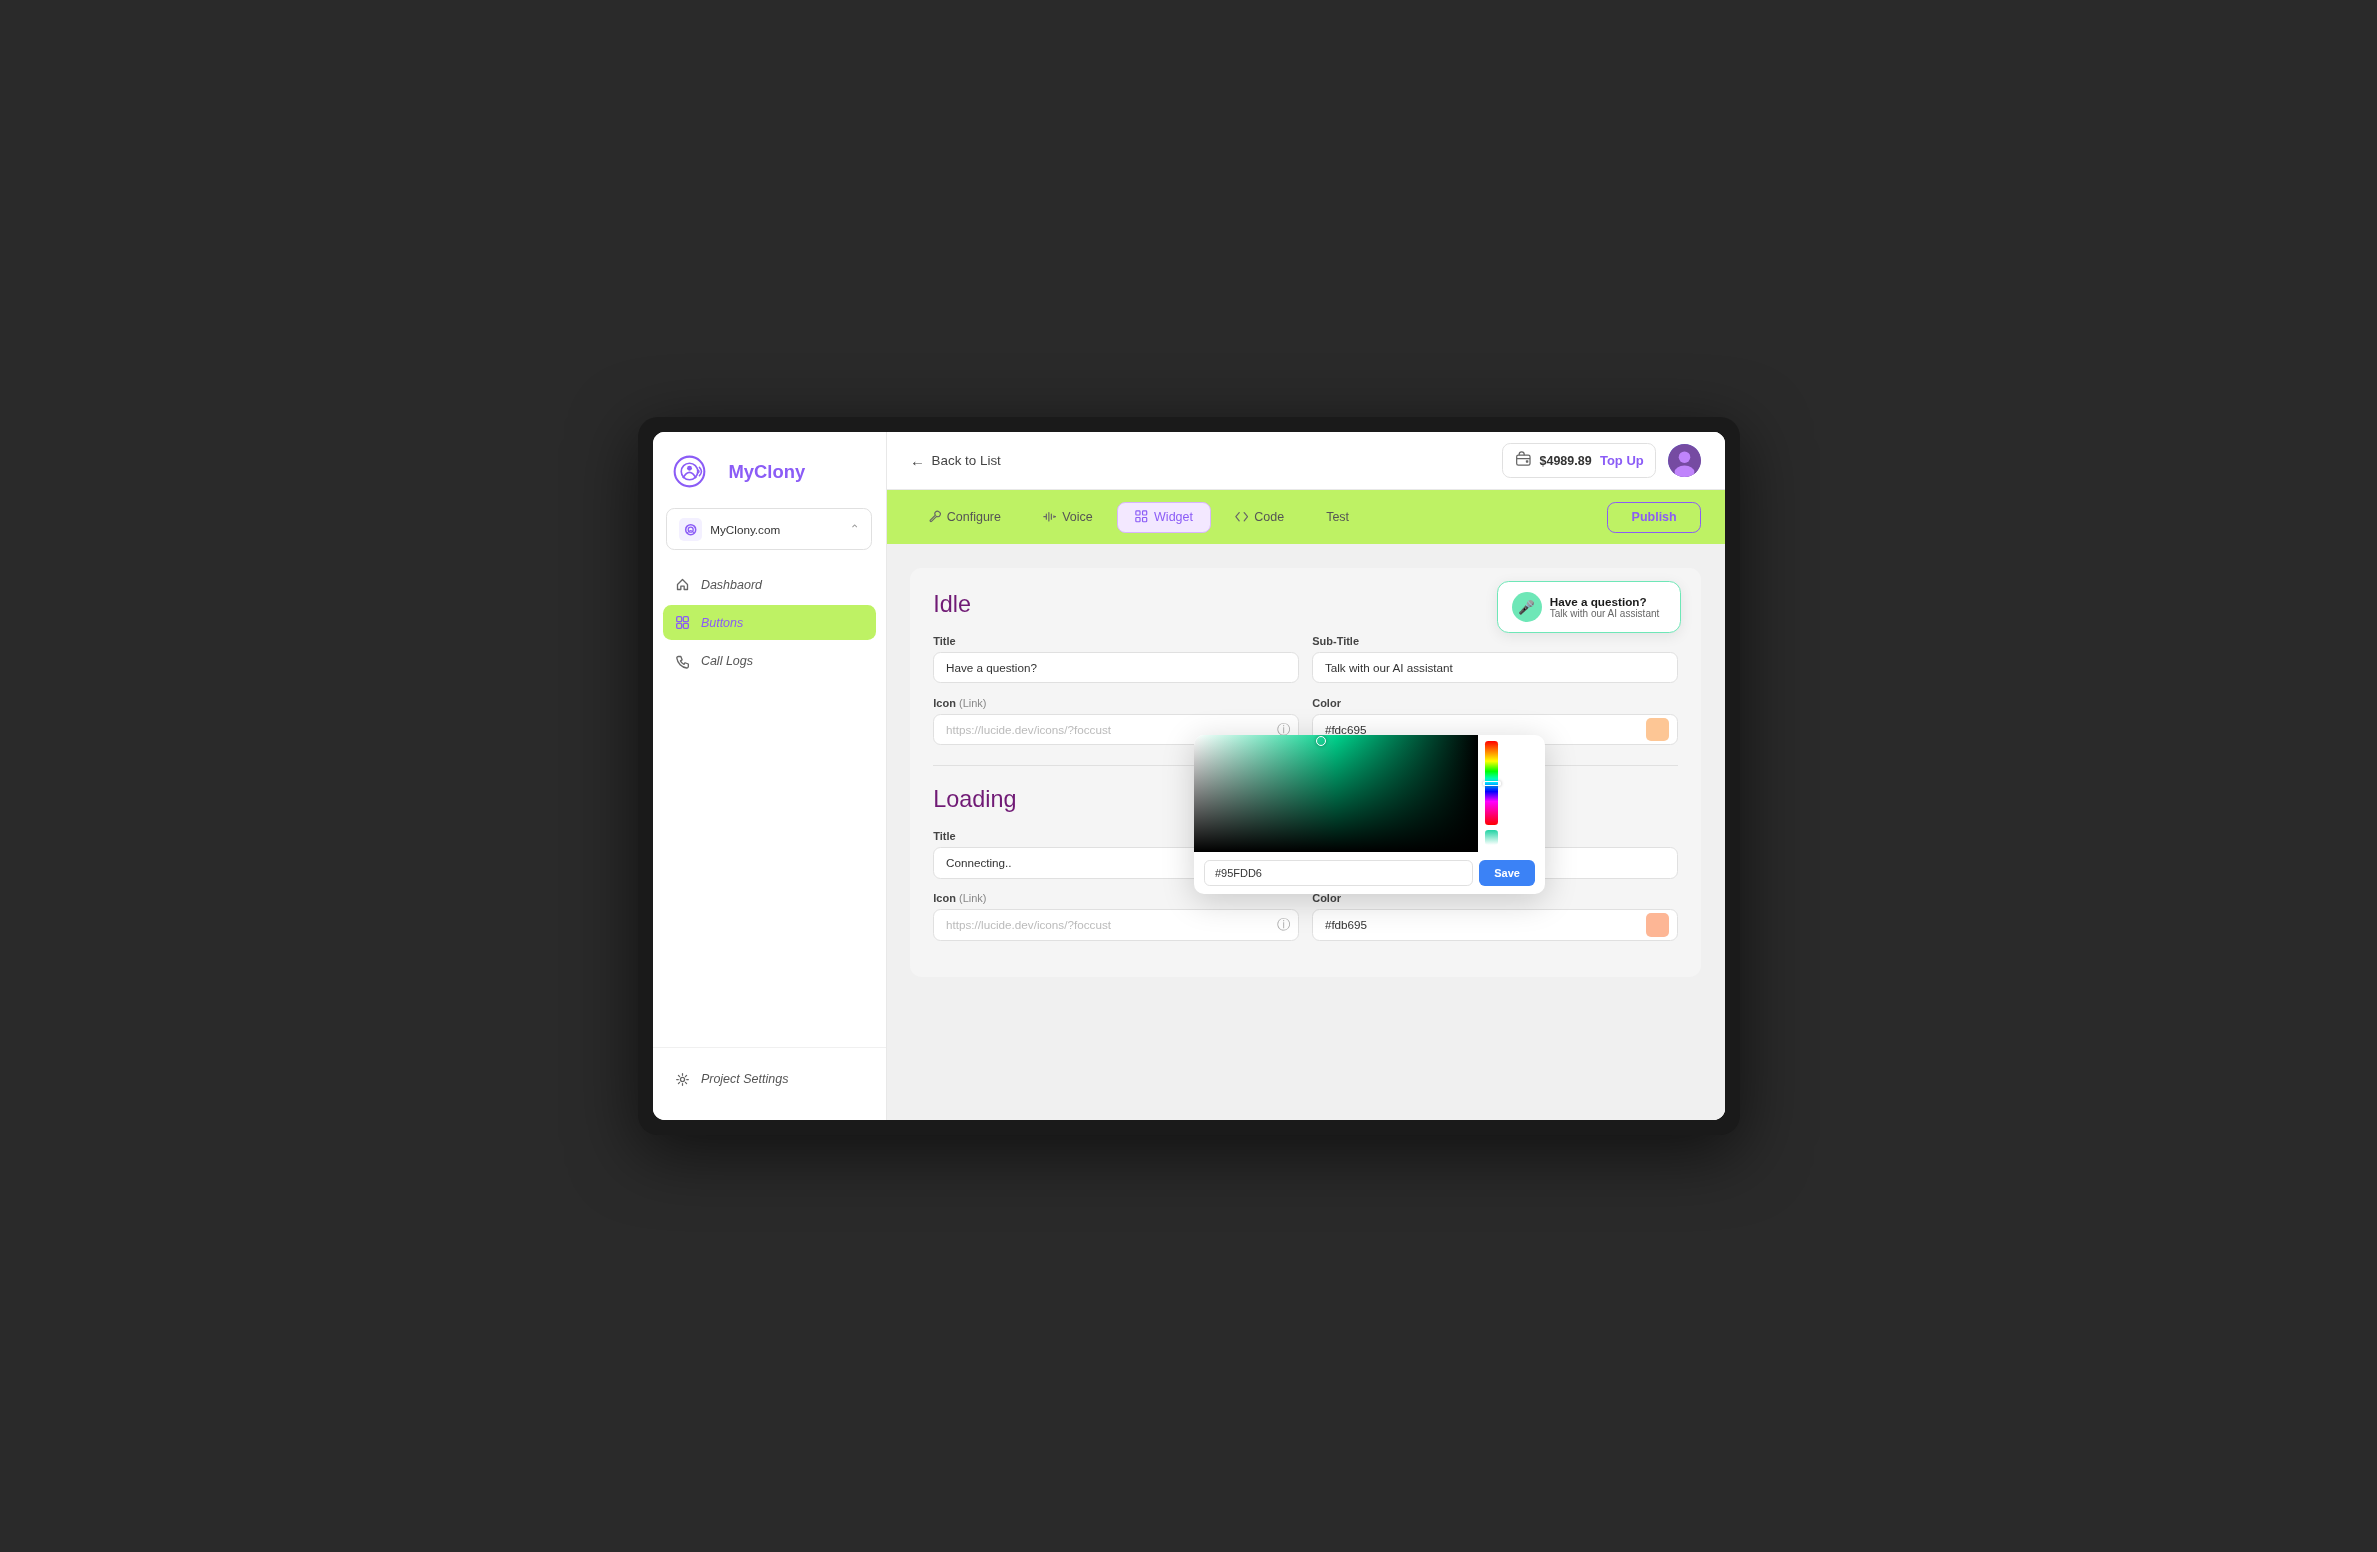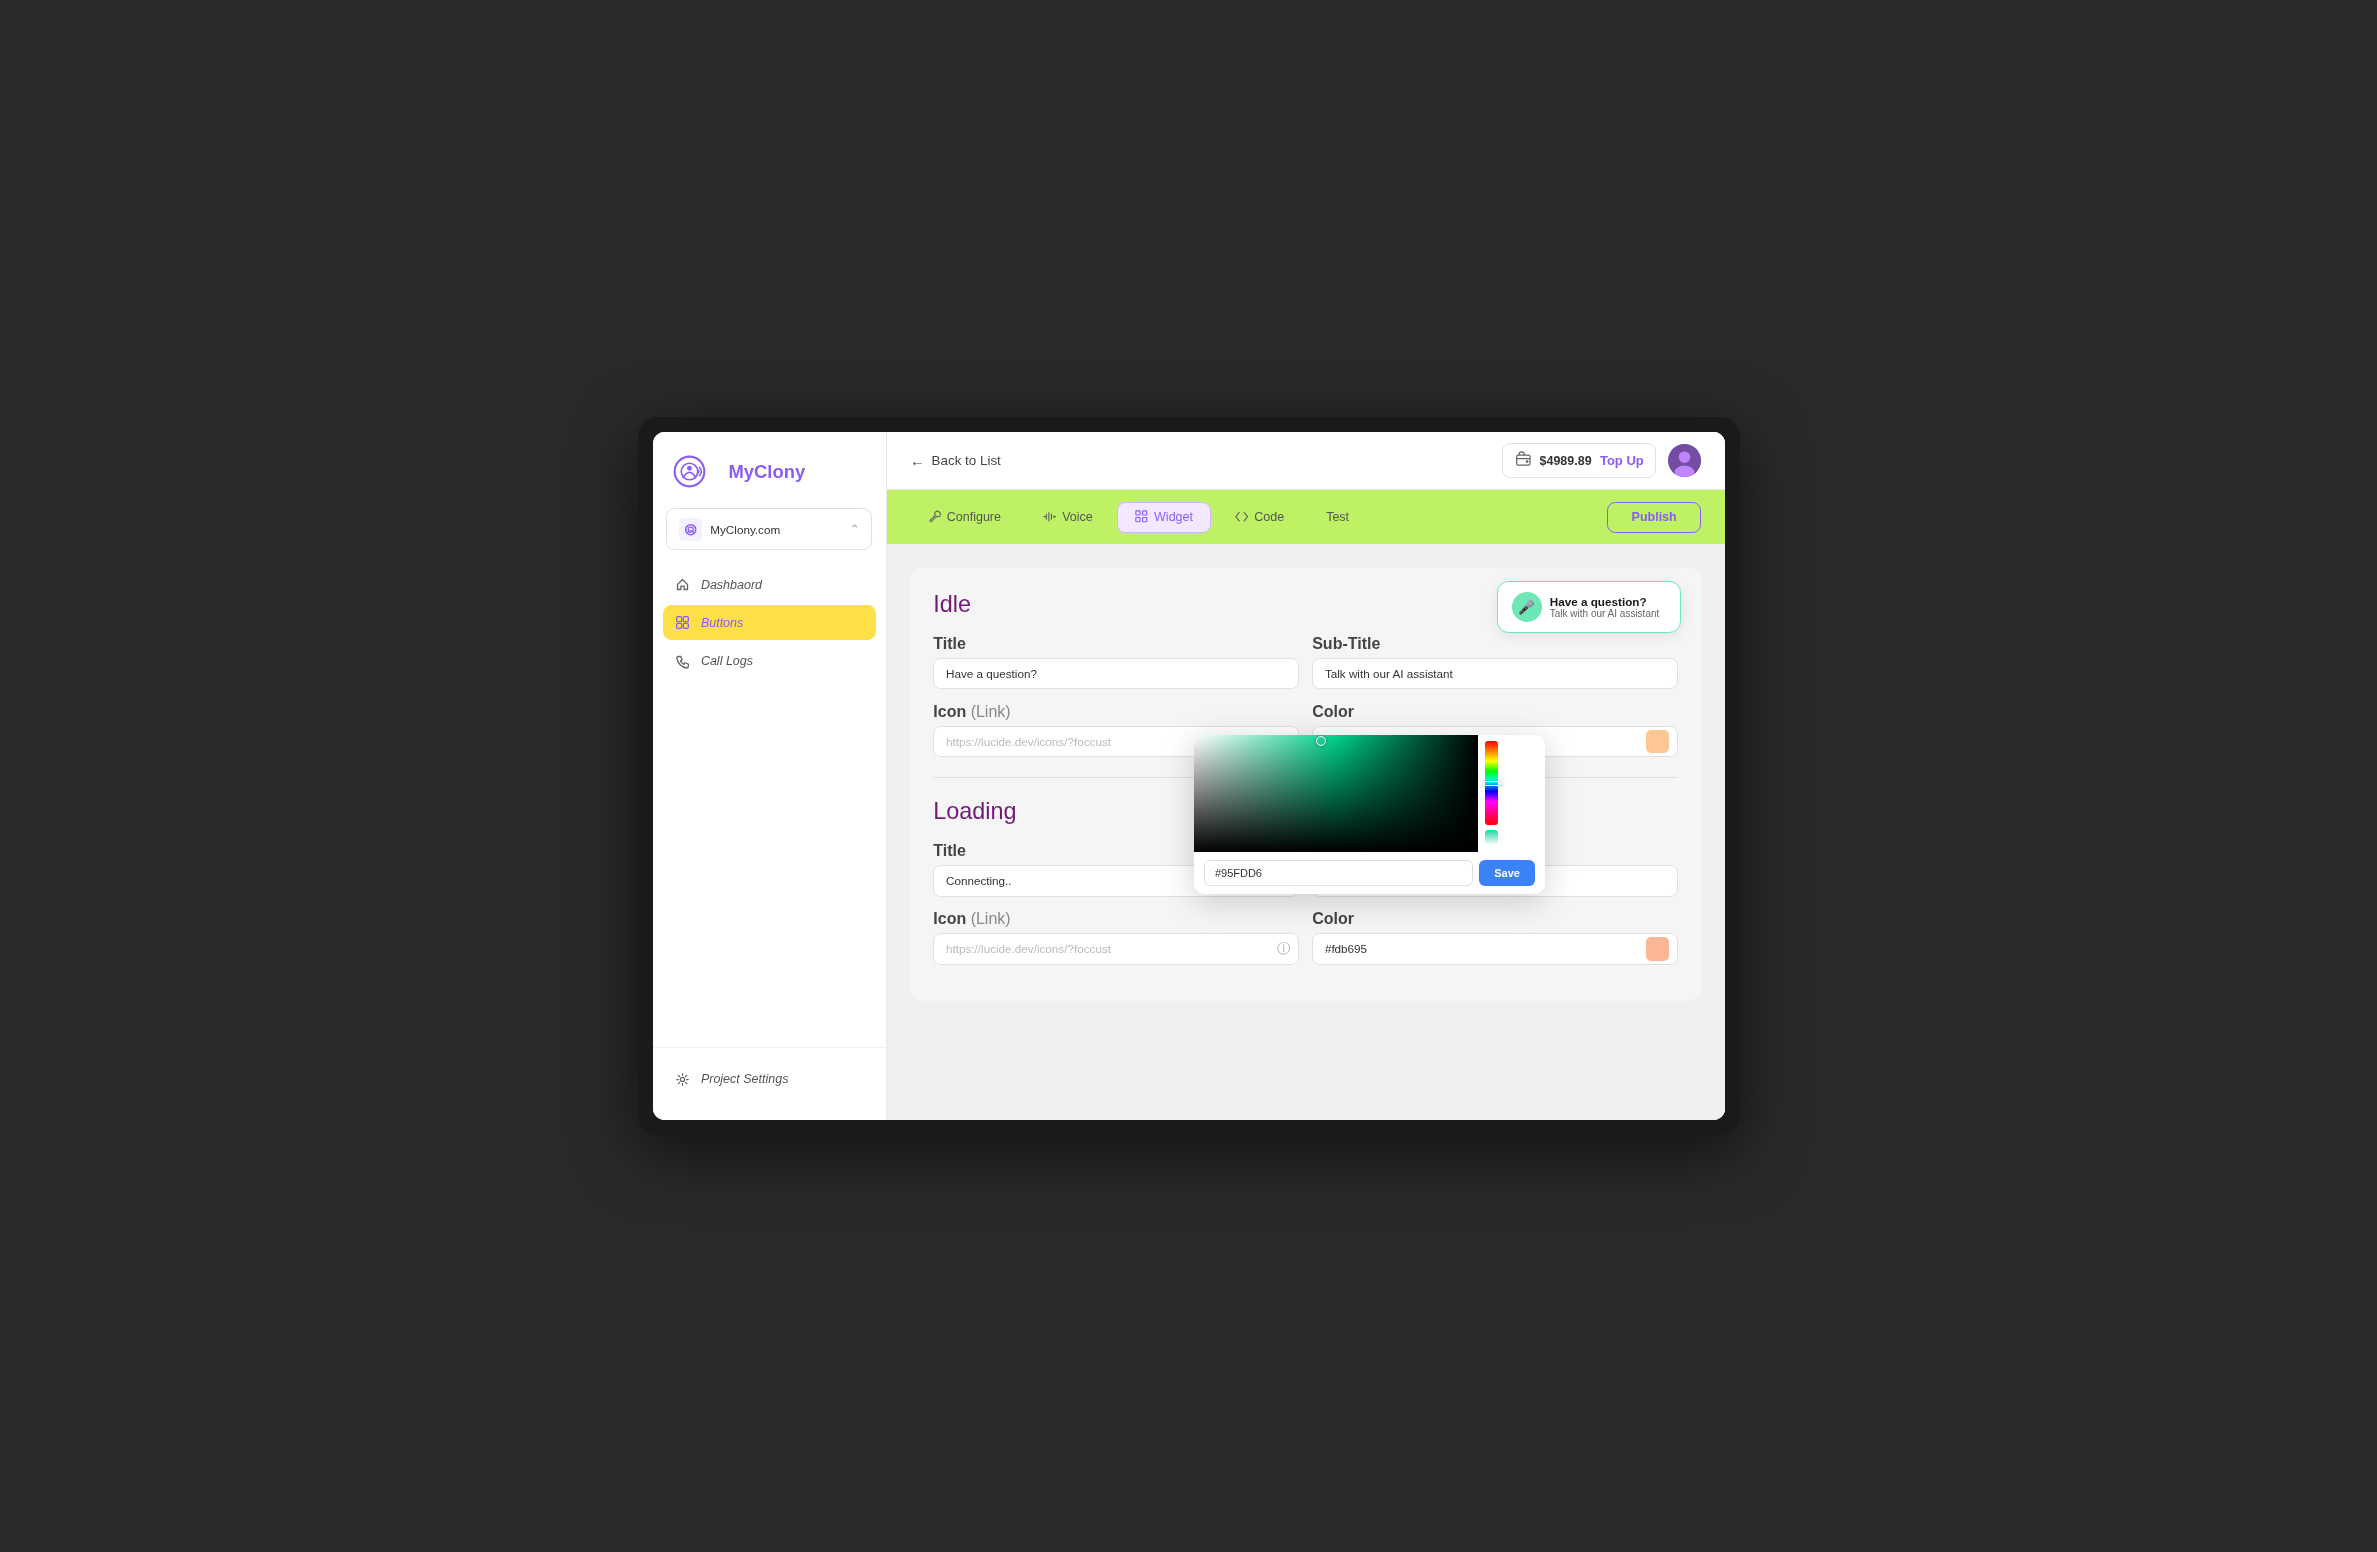--- a/index.html
+++ b/index.html
@@ -94,21 +94,21 @@
       gap: 10px;
       padding: 9.2px 11.7px;
       border-radius: 8.3px;
       cursor: pointer;
       margin-bottom: 3.3px;
       font-size: 12.5px;
       color: #555;
       font-style: italic;
     }
     .nav-item.active {
-      background: #fde047;
+      background: #bef264;
       color: #8b5cf6;
     }
     .nav-item.active .nav-icon {
       color: #8b5cf6;
     }
     .nav-icon {
       width: 16.7px;
       height: 16.7px;
       display: flex;
       align-items: center;
@@ -286,21 +286,21 @@
       grid-template-columns: 1fr 1fr;
       gap: 13.4px;
       margin-bottom: 13.4px;
     }
     .form-group {
       display: flex;
       flex-direction: column;
       gap: 5px;
     }
     .form-label {
-      font-size: 16px;
+      font-size: 11px;
       font-weight: 600;
       color: #444;
     }
     .form-label .label-sub {
       font-weight: 400;
       color: #888;
     }
     .form-input {
       border: 0.8px solid #e0e0e0;
       border-radius: 7.5px;

